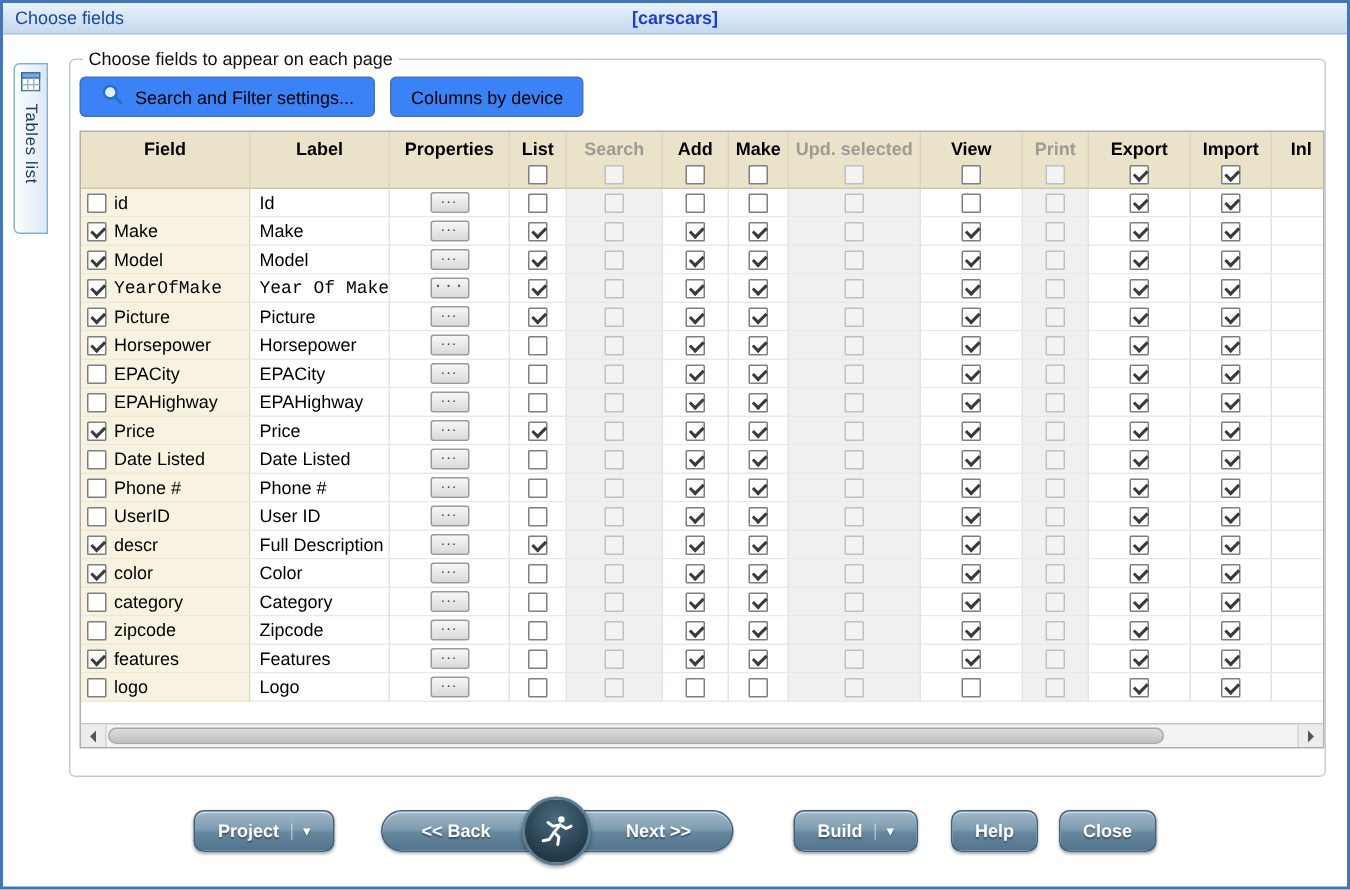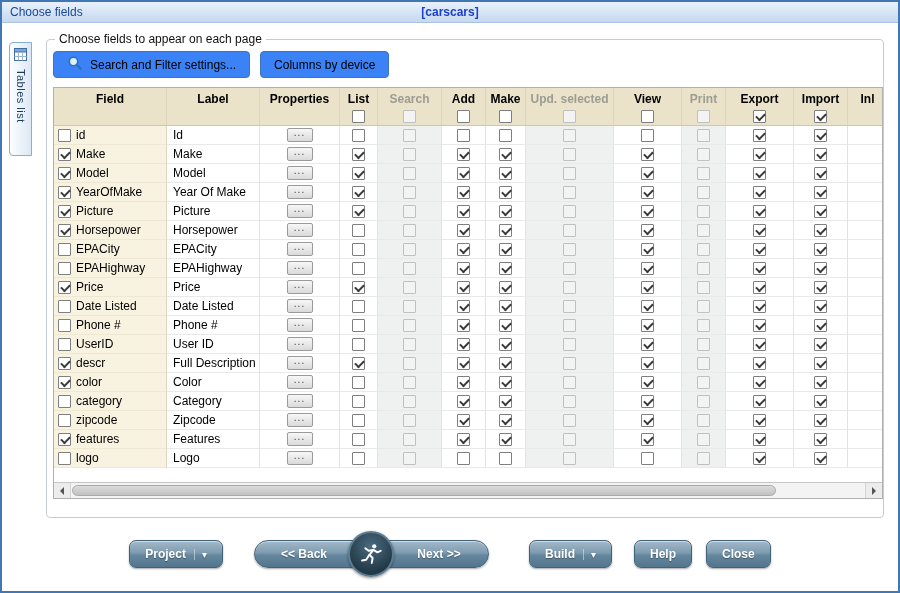--- a/index.html
+++ b/index.html
@@ -302,21 +302,21 @@
               <span class="cb dis"></span>
             </div>
             <div class="cell col-export center">
               <span class="cb checked"></span>
             </div>
             <div class="cell col-import center">
               <span class="cb checked"></span>
             </div>
             <div class="cell col-inline"></div>
           </div>
-          <div class="grow" style="grid-template-columns: 113px 93px 80px 38px 64px 44px 40px 88px 68px 44px 68px 54px 40px;">
+          <div class="grow" style="grid-template-columns: 113px 93px 80px 38px 64px 44px 40px 88px 68px 44px 68px 54px 40px; font-family: Liberation Mono, monospace;">
             <div class="cell col-field">
               <span class="cb checked"></span>
               <span>YearOfMake</span>
             </div>
             <div class="cell col-label">
               <span>Year Of Make</span>
             </div>
             <div class="cell col-properties center">
               <button class="pbtn">...</button>
             </div>

